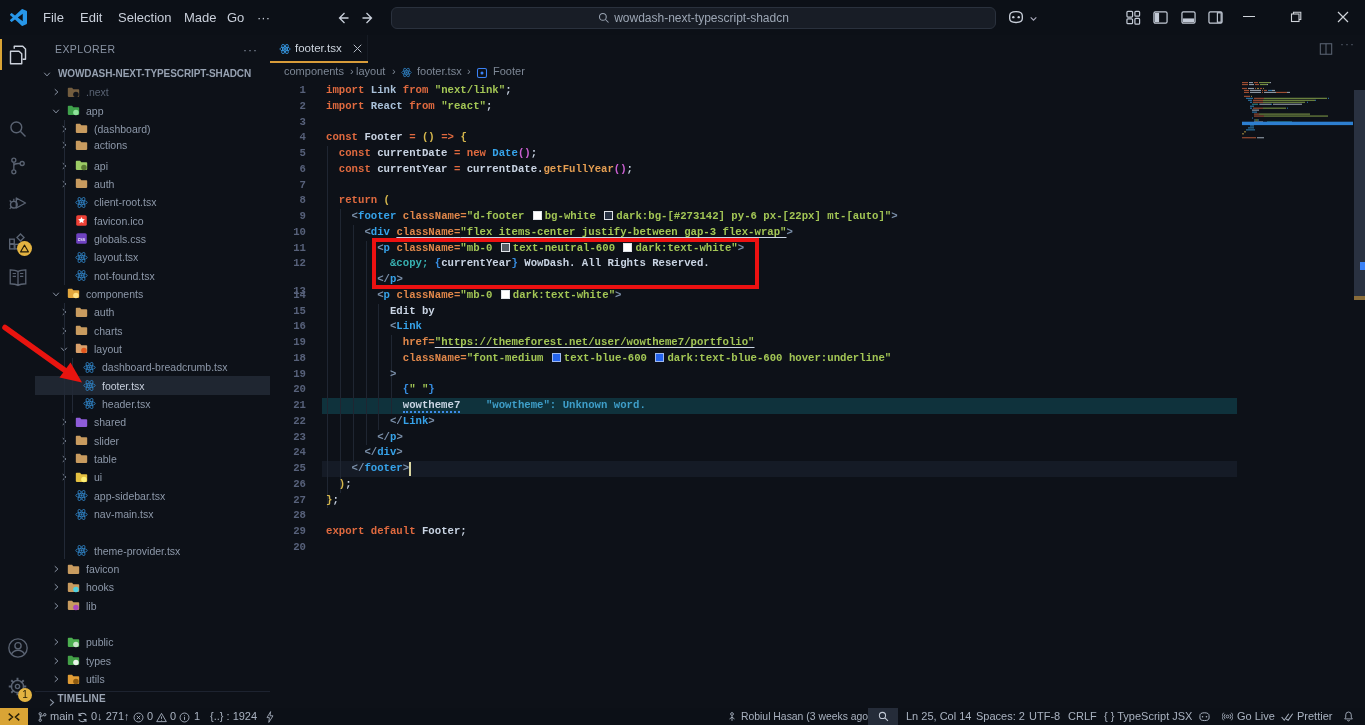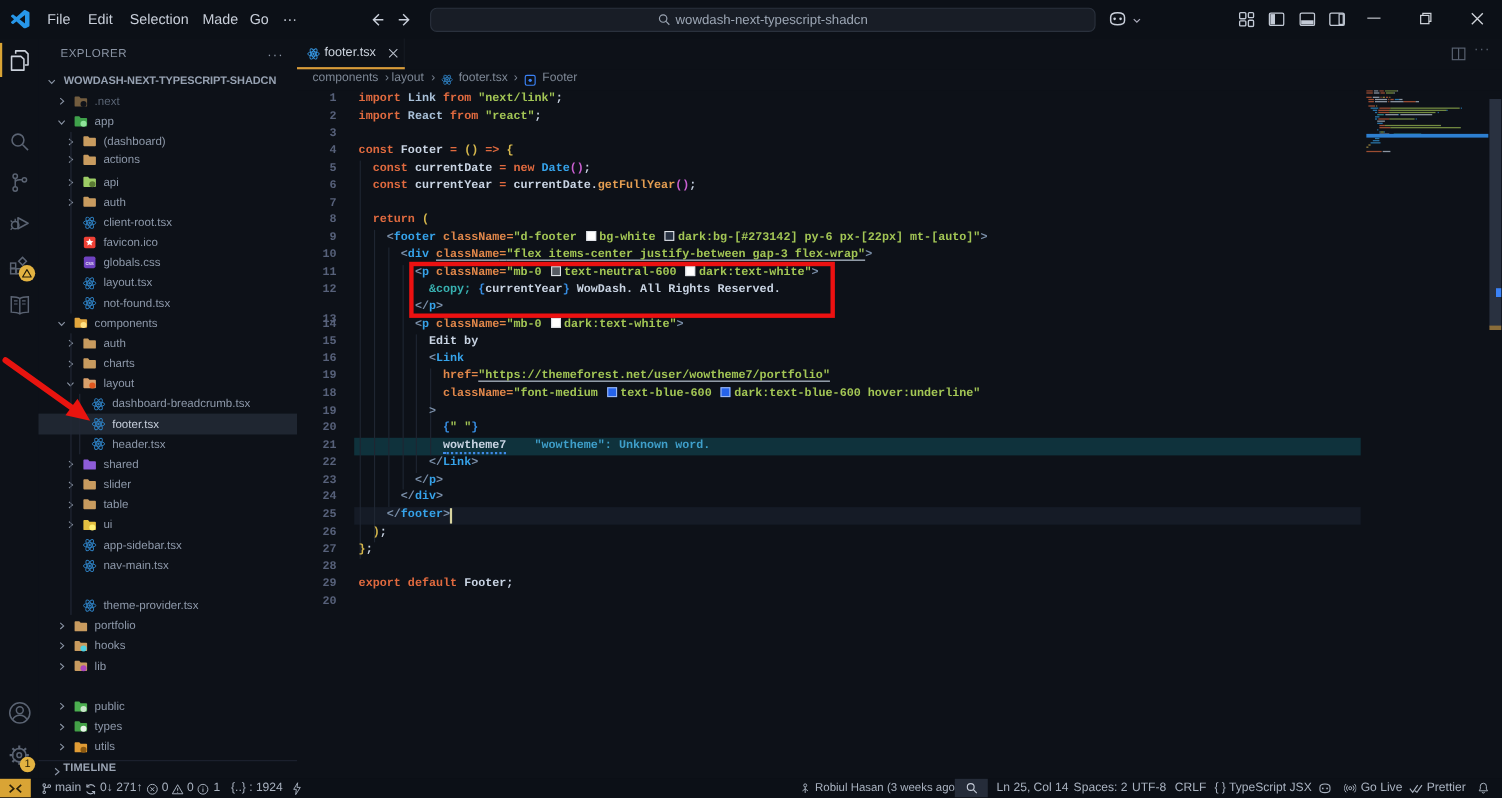--- a/index.html
+++ b/index.html
@@ -428,21 +428,21 @@
         <span>theme-provider.tsx</span>
       </div>
 <div class="row" style="top:524.88px">
         <div style="width:16px;flex:0 0 16px"></div>
         <svg class="tw" style="color:#8a94a4" viewBox="0 0 16 16">
           <use href="#chevR"></use>
         </svg>
         <svg class="ico" viewBox="0 0 16 16" style="color:#c89b5f">
           <use href="#folder"></use>
         </svg>
-        <span>portfolio</span>
+        <span>favicon</span>
       </div>
 <div class="row" style="top:543.22px">
         <div style="width:16px;flex:0 0 16px"></div>
         <svg class="tw" style="color:#8a94a4" viewBox="0 0 16 16">
           <use href="#chevR"></use>
         </svg>
         <svg class="ico" viewBox="0 0 16 16">
           <g style="color:#c89b5f">
             <use href="#folder"></use>
           </g>

